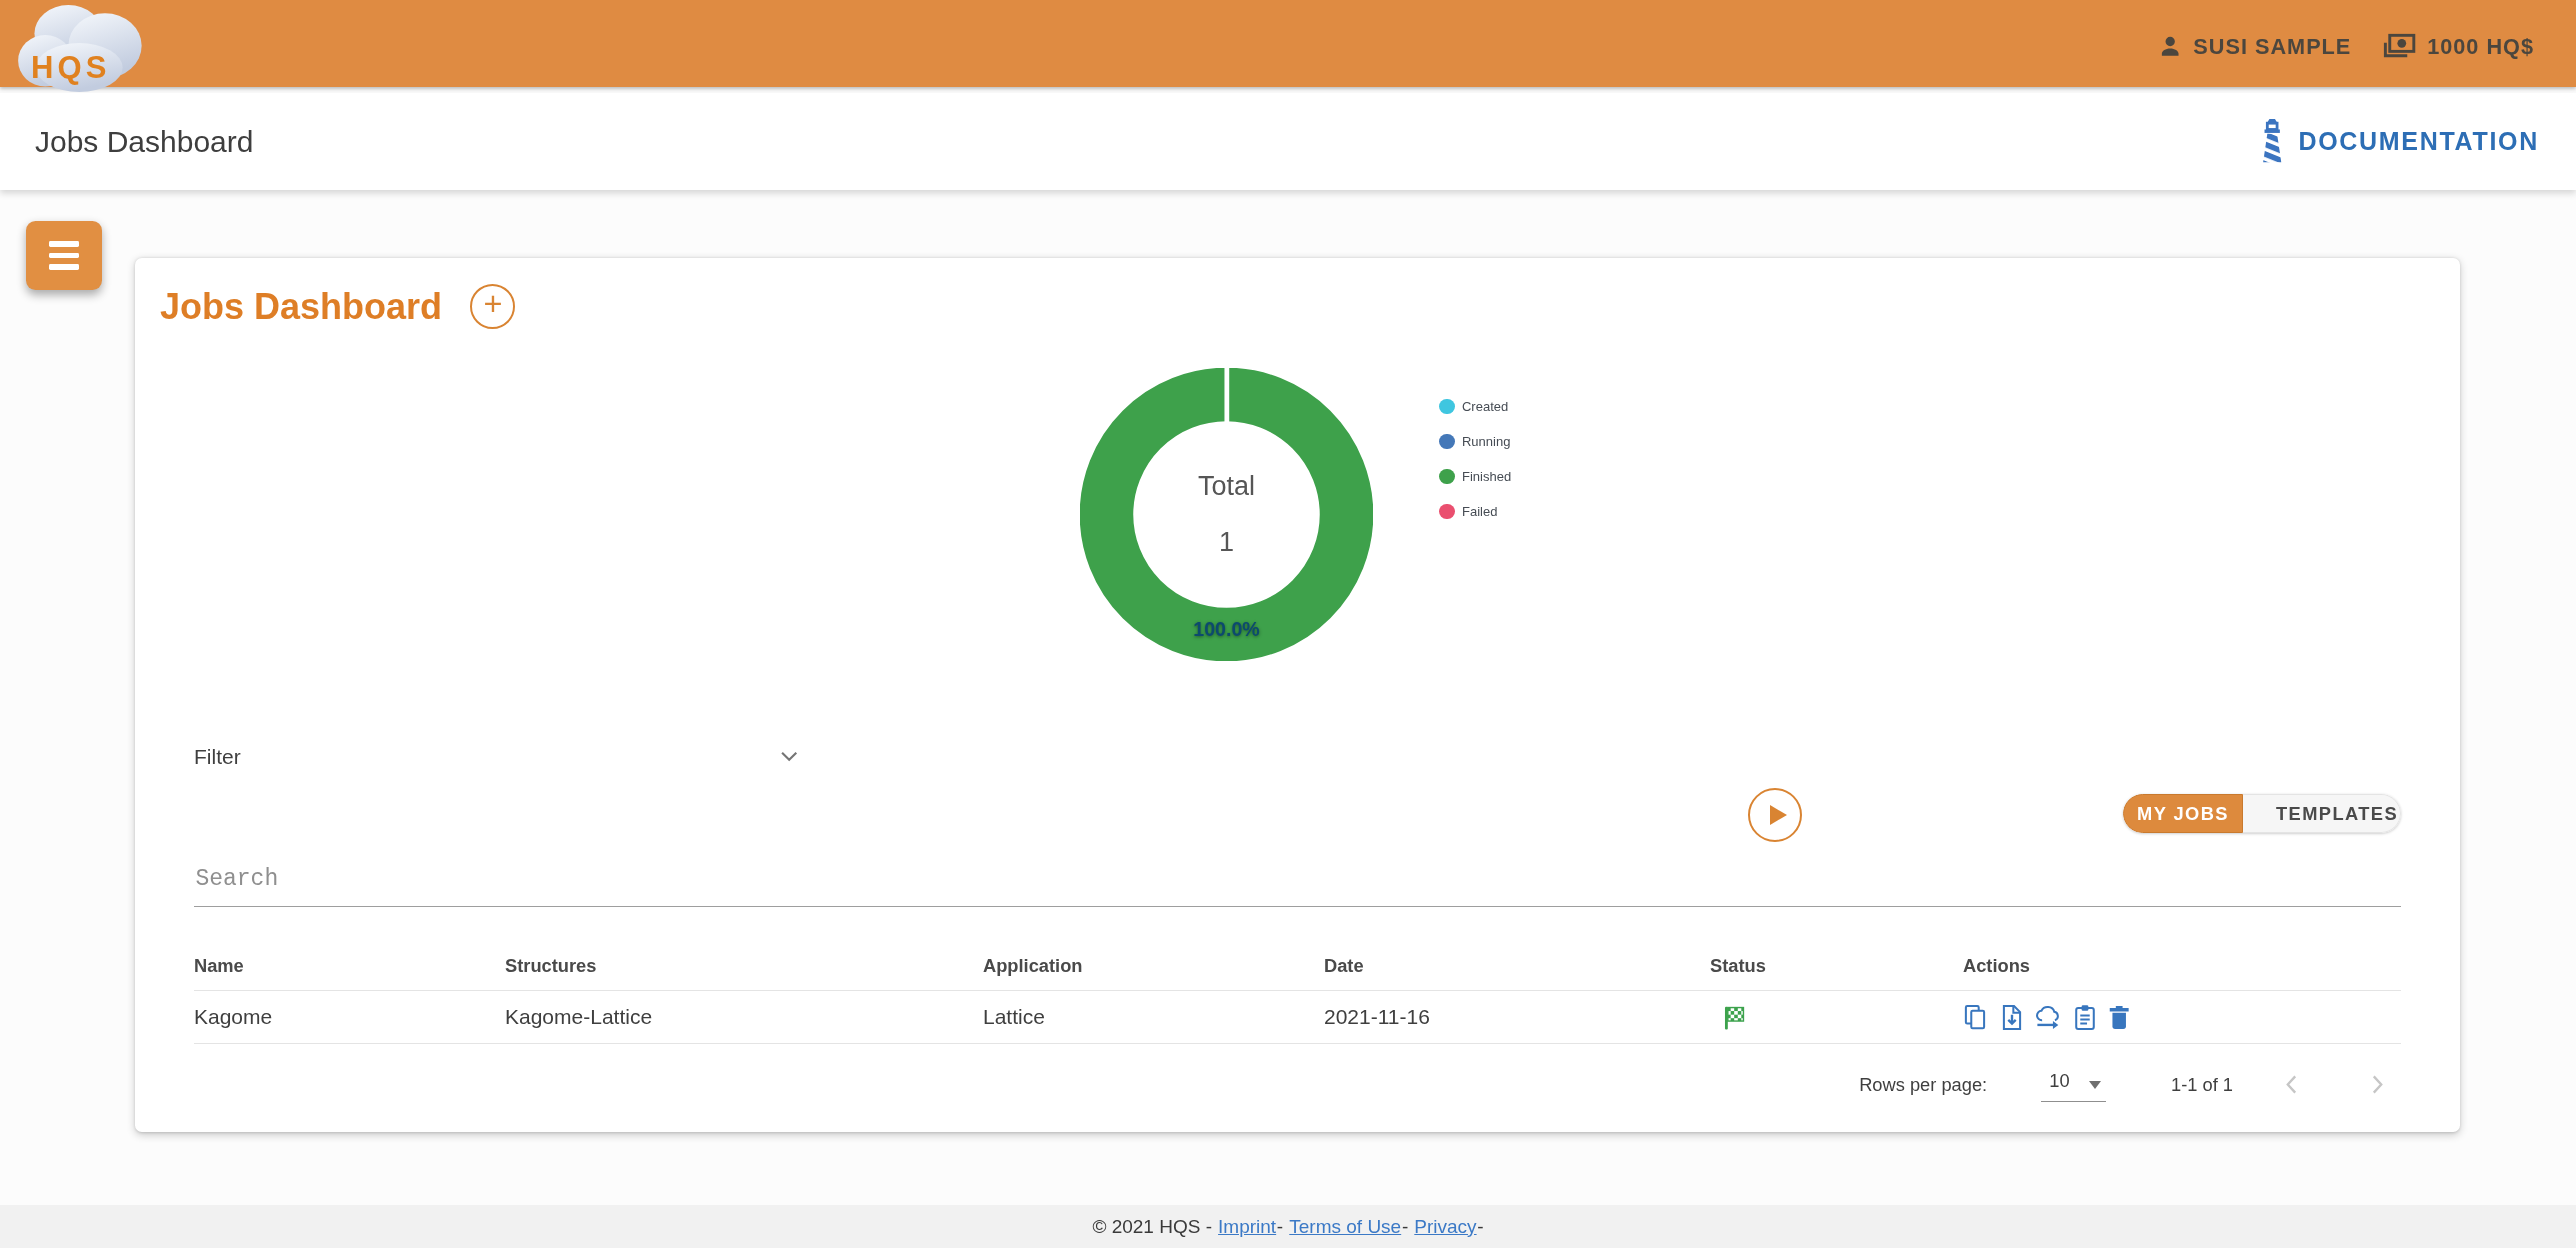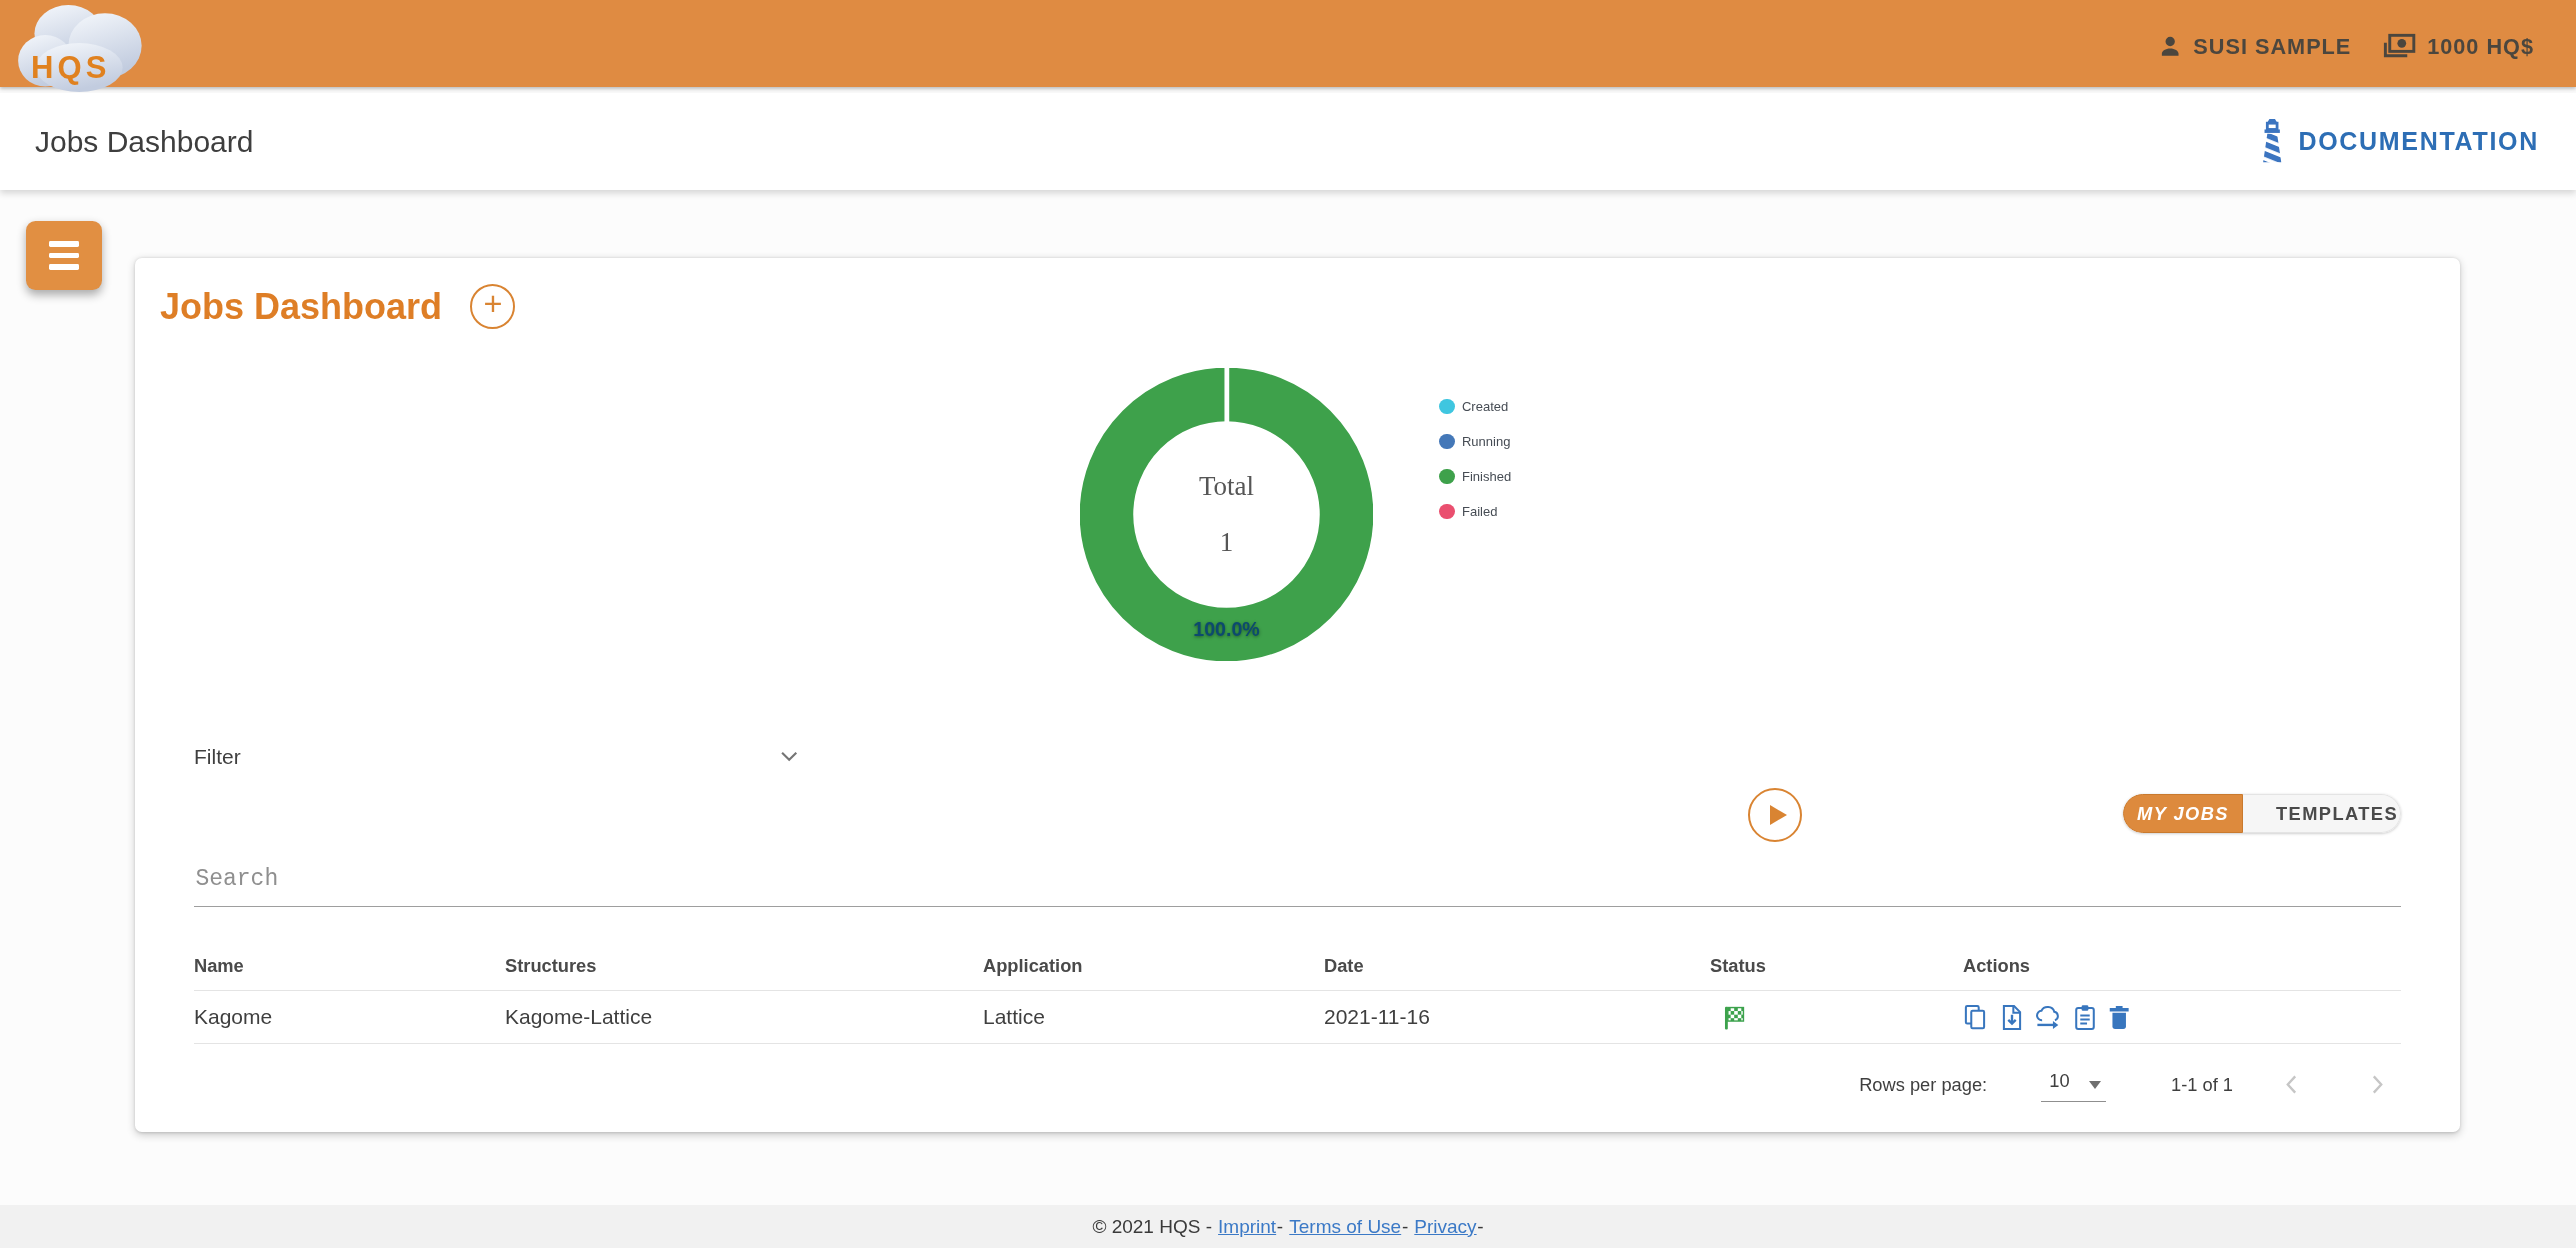--- a/index.html
+++ b/index.html
@@ -65,21 +65,21 @@
     color:#D98432; font-size:32.5px; font-weight:300; line-height:1; cursor:pointer;
     display:flex; align-items:center; justify-content:center; padding:0 0 5.4px 0;
   }
   
   .donut-wrap { position:absolute; left:945px; top:110px; width:293px; height:293px; }
   .donut-wrap svg { position:absolute; inset:0; }
   .donut-center {
     position:absolute; inset:0; display:flex; flex-direction:column;
     align-items:center; justify-content:center; gap:24.4px; pointer-events:none;
   }
-  .donut-center div { font-size:27px; color:#565656;font-family:Liberation Serif, serif; }
+  .donut-center div { font-size:27px; color:#565656; }
   .slice-label {
     position:absolute; left:0; right:0; bottom:20.3px; text-align:center;
     color:#0c4a6e; font-weight:bold; font-size:19.6px;
     text-shadow:0 1.4px 3.4px rgba(0,0,0,.45); pointer-events:none;
   }
   .legend { position:absolute; left:1304px; top:131px; list-style:none; margin:0; padding:0; }
   .legend li { display:flex; align-items:center; gap:7.4px; height:35px; }
   .legend .marker { width:15.6px; height:15.6px; border-radius:50%; }
   .legend .m0 { background:#3FC6E0; }
   .legend .m1 { background:#4478B8; }
@@ -103,21 +103,21 @@
     border-left:17.6px solid #D98432; border-top:10.8px solid transparent; border-bottom:10.8px solid transparent;
   }
   .toggle-group {
     position:absolute; left:1988px; top:536px; height:39px; display:flex;
     border-radius:19.6px; overflow:hidden; box-shadow:0 0.7px 2.7px rgba(0,0,0,.22);
   }
   .seg {
     border:none; cursor:pointer; font-size:18.3px; font-weight:bold; letter-spacing:1.4px;
     display:flex; align-items:center; justify-content:center;
   }
-  .seg.active { background:#DD8A3D; color:#fff; width:120px; border:1.4px solid #C97A2E; border-radius:19.6px 0 0 19.6px;font-style:italic; }
+  .seg.active { background:#DD8A3D; color:#fff; width:120px; border:1.4px solid #C97A2E; border-radius:19.6px 0 0 19.6px; }
   .seg.inactive { background:#F6F6F6; color:#4A4A4A; width:158px; border:1.4px solid #E4E4E4; border-left:none; border-radius:0 19.6px 19.6px 0;padding-left:37px; }
   
   .search-row { position:absolute; left:59px; top:592px; width:2207px; }
   .search-row input {
     width:100%; font-size:23px; color:#3b82f6; background:transparent;
     border:none; outline:none; border-bottom:1.4px solid #9E9E9E;
     padding:16.3px 0 13.5px 1.4px; font-family:Liberation Mono, monospace;
   }
   .search-row input::placeholder { color:#8F8F8F; }
   

